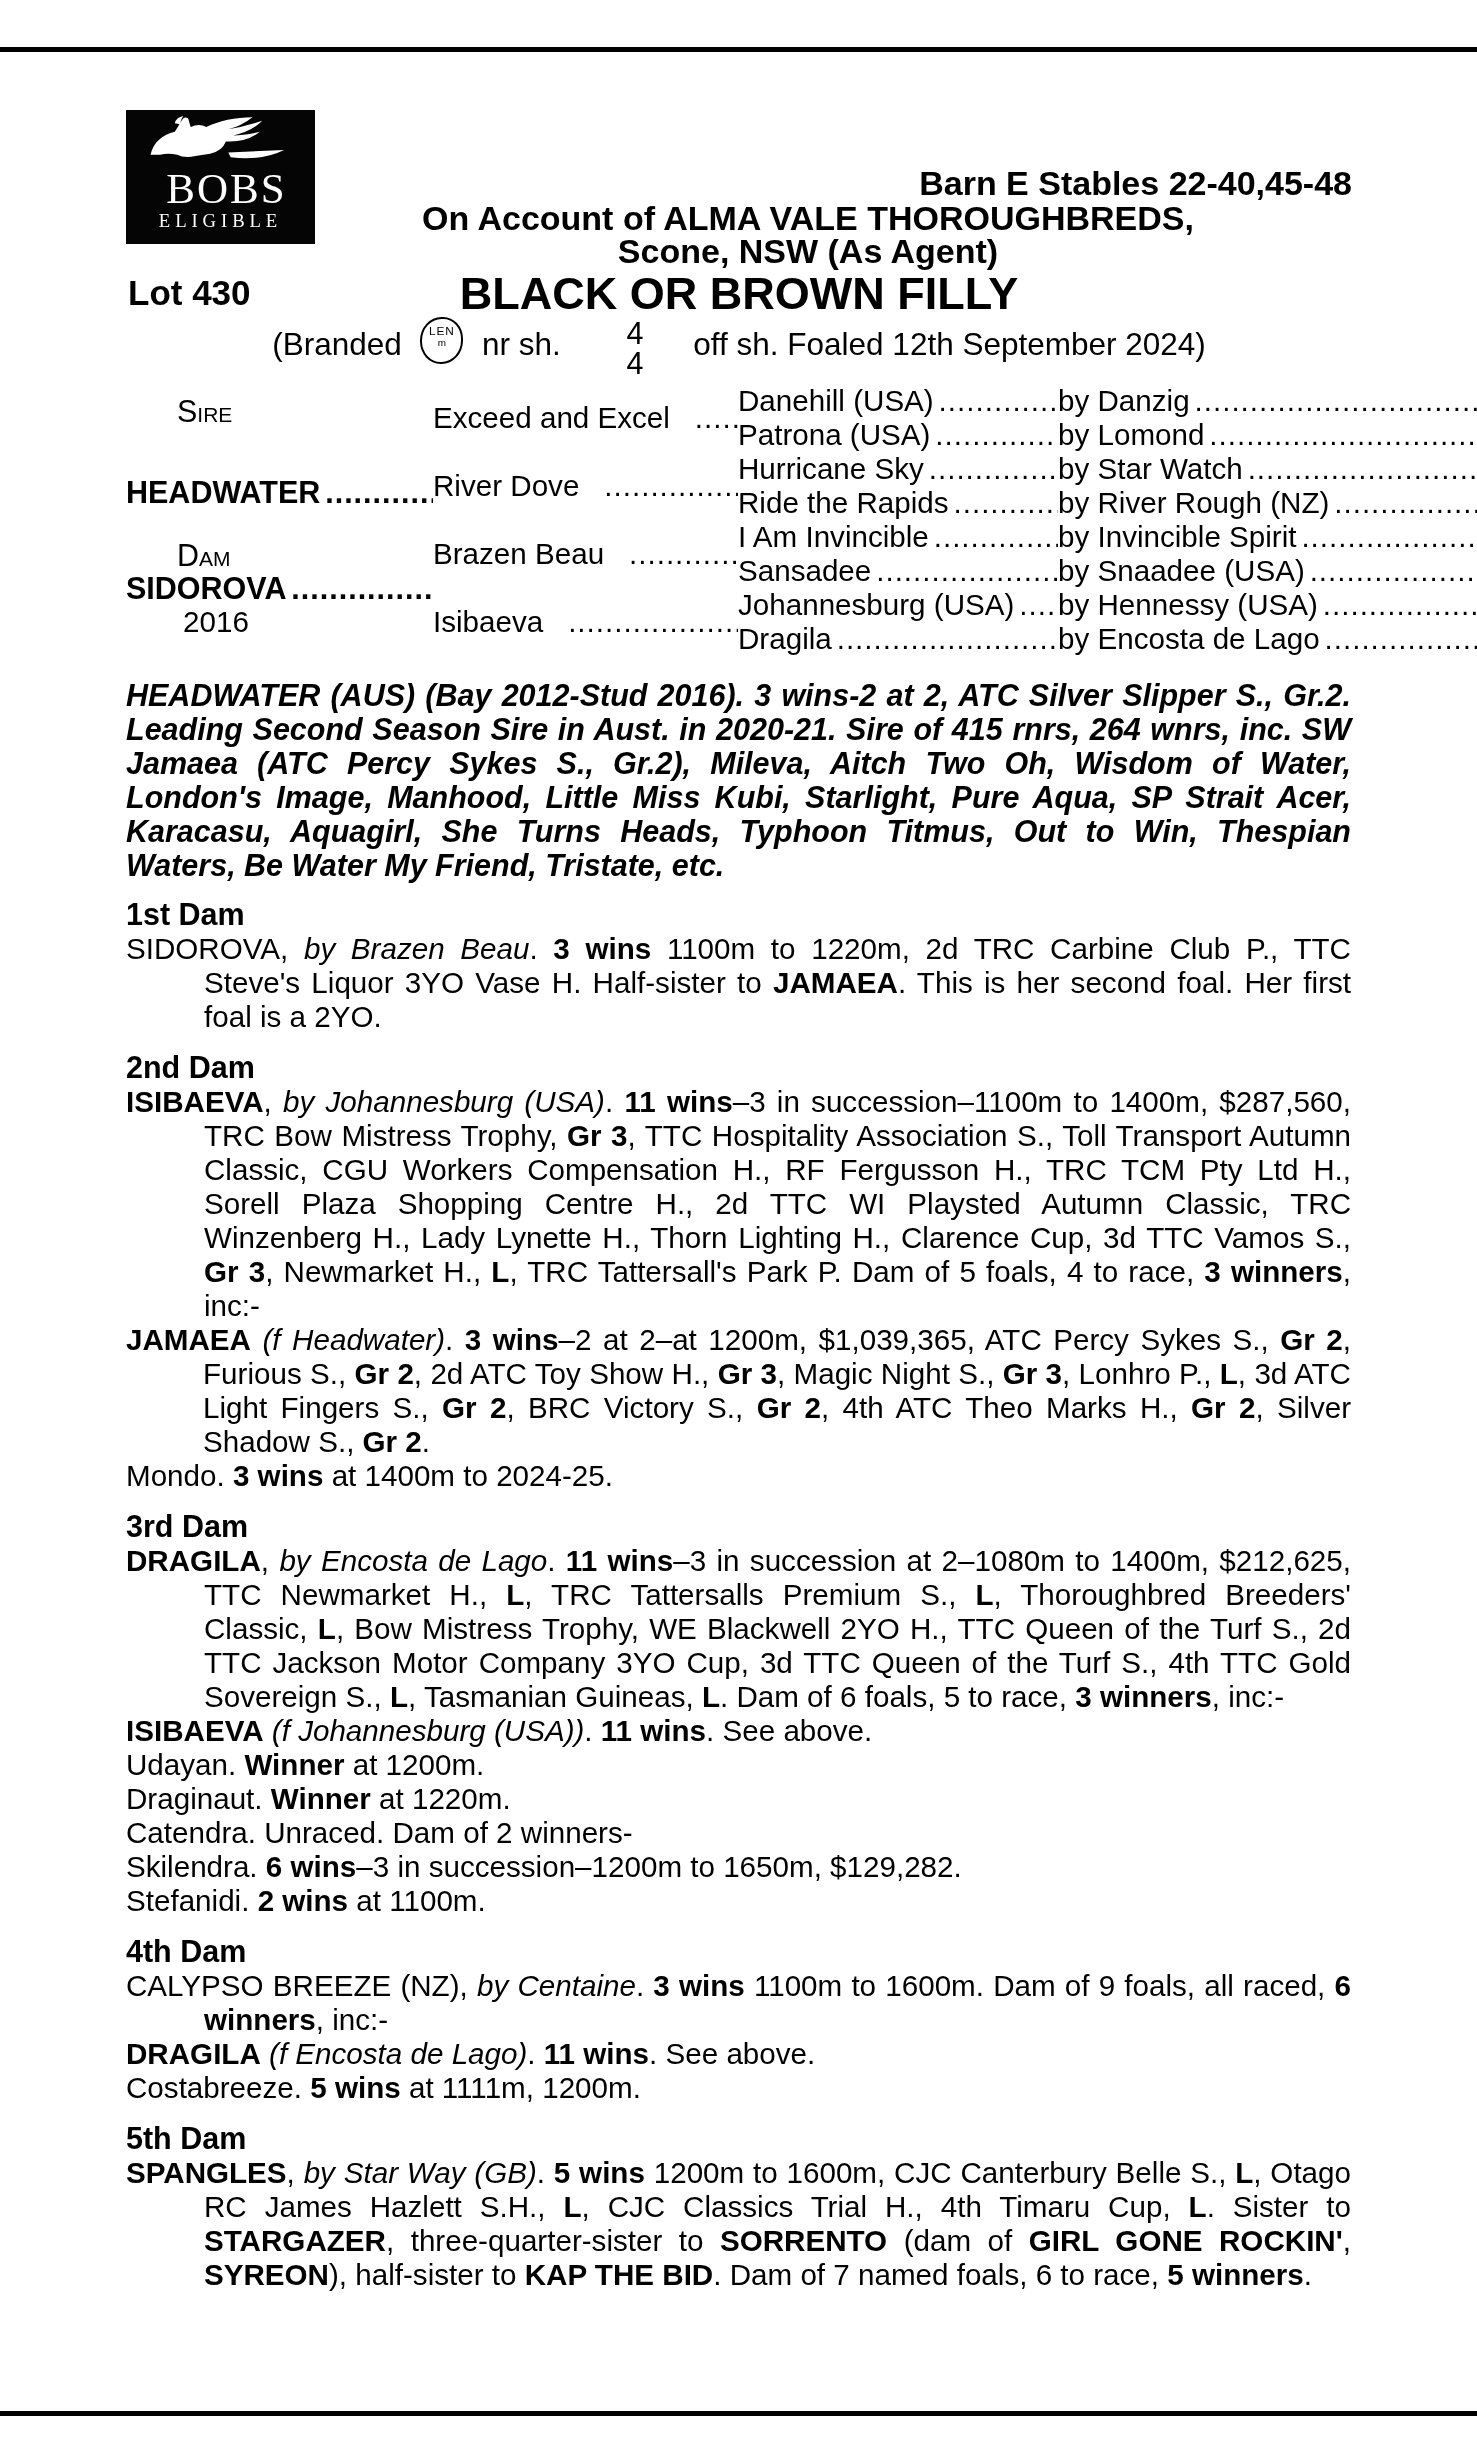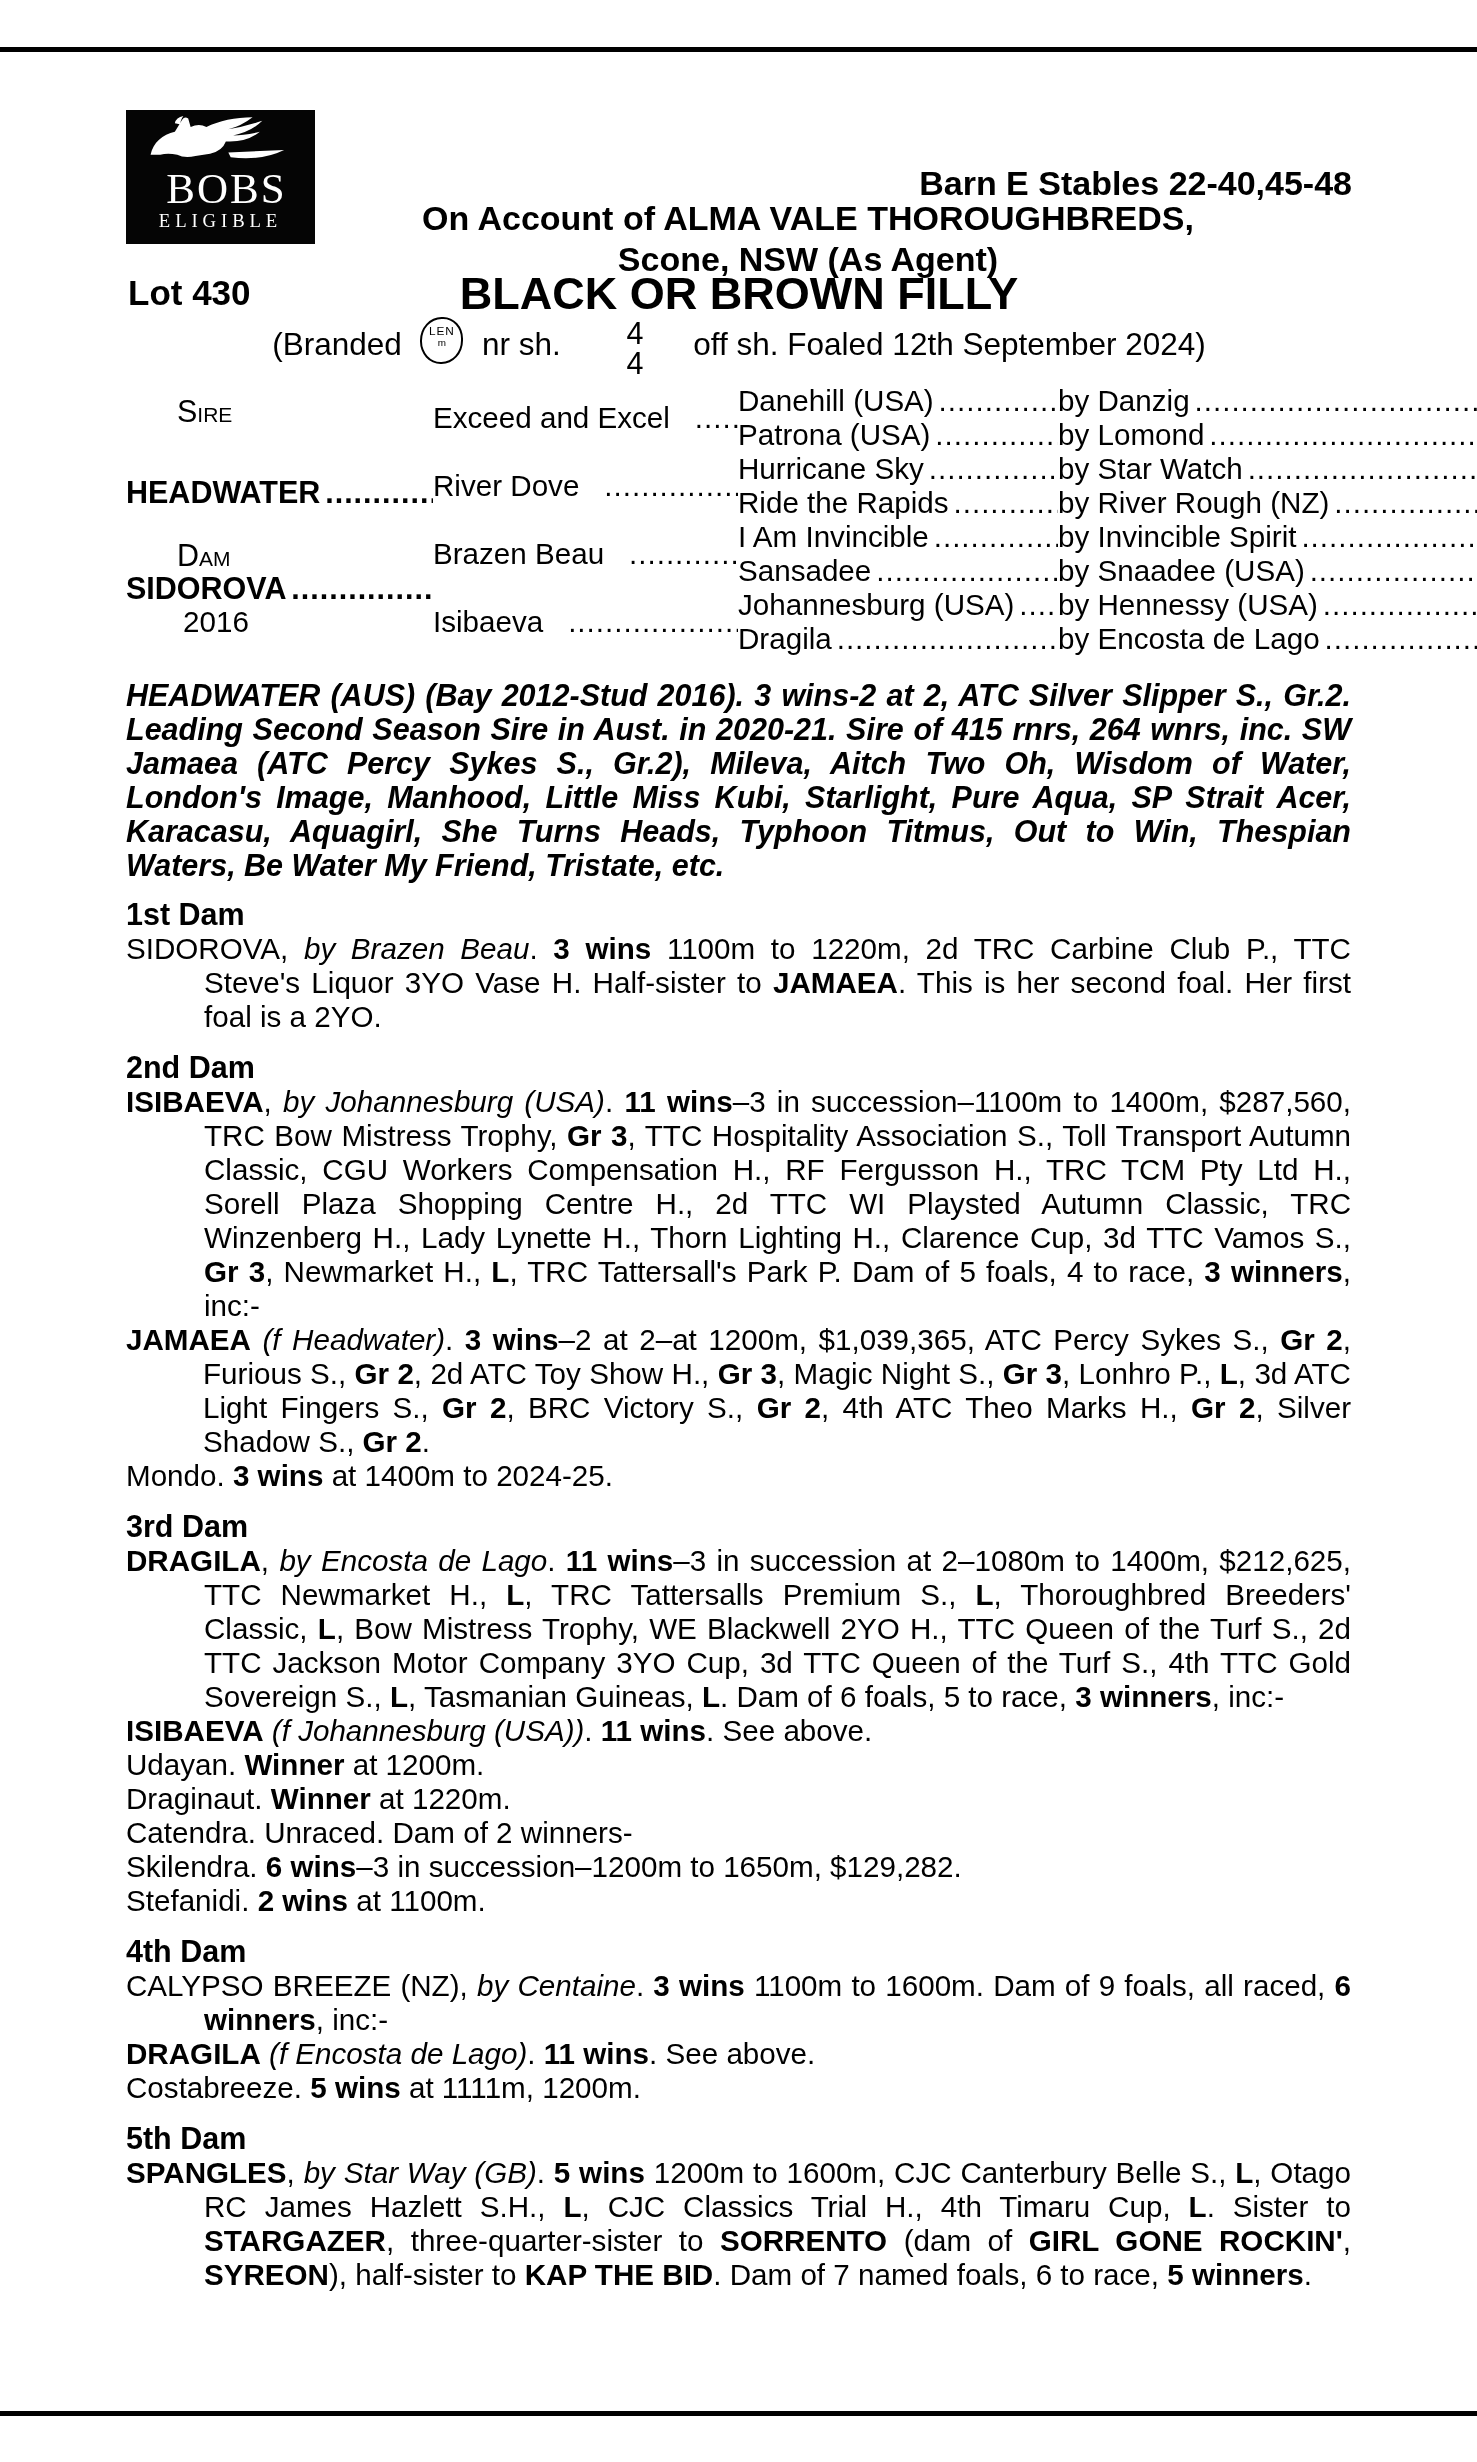--- a/index.html
+++ b/index.html
@@ -18,21 +18,21 @@
   .logo-elig { font-family:"Liberation Serif", serif; color:#fff; font-size:18.7px;
                line-height:21.7px; letter-spacing:4.9px; }
 
   .b { font-weight:bold; }
   .i { font-style:italic; }
 
   .barn { position:absolute; top:164px; left:0; right:126px; text-align:right;
           font-size:34px; font-weight:bold; }
   .acc1 { position:absolute; top:199px; left:138px; right:0; text-align:center;
           font-size:34px; font-weight:bold; }
-  .acc2 { position:absolute; top:240px; left:138px; right:0; text-align:center;
+  .acc2 { position:absolute; top:232px; left:138px; right:0; text-align:center;
           font-size:34px; font-weight:bold; }
 
   .titlerow { position:absolute; top:268px; left:126px; right:126px; height:51px; }
   .lot { position:absolute; left:2px; bottom:5.9px; font-size:35px; font-weight:bold; }
   .title { display:block; text-align:center; font-size:45px; font-weight:bold; line-height:51px; }
 
   .branded { position:absolute; top:317px; left:0; right:0; text-align:center;
              font-size:31.5px; }
   .bmark { display:inline-block; vertical-align:middle; width:43px; height:47px;
            border:2px solid #000; border-radius:50% 46% 50% 48%; margin:0 9.9px;

